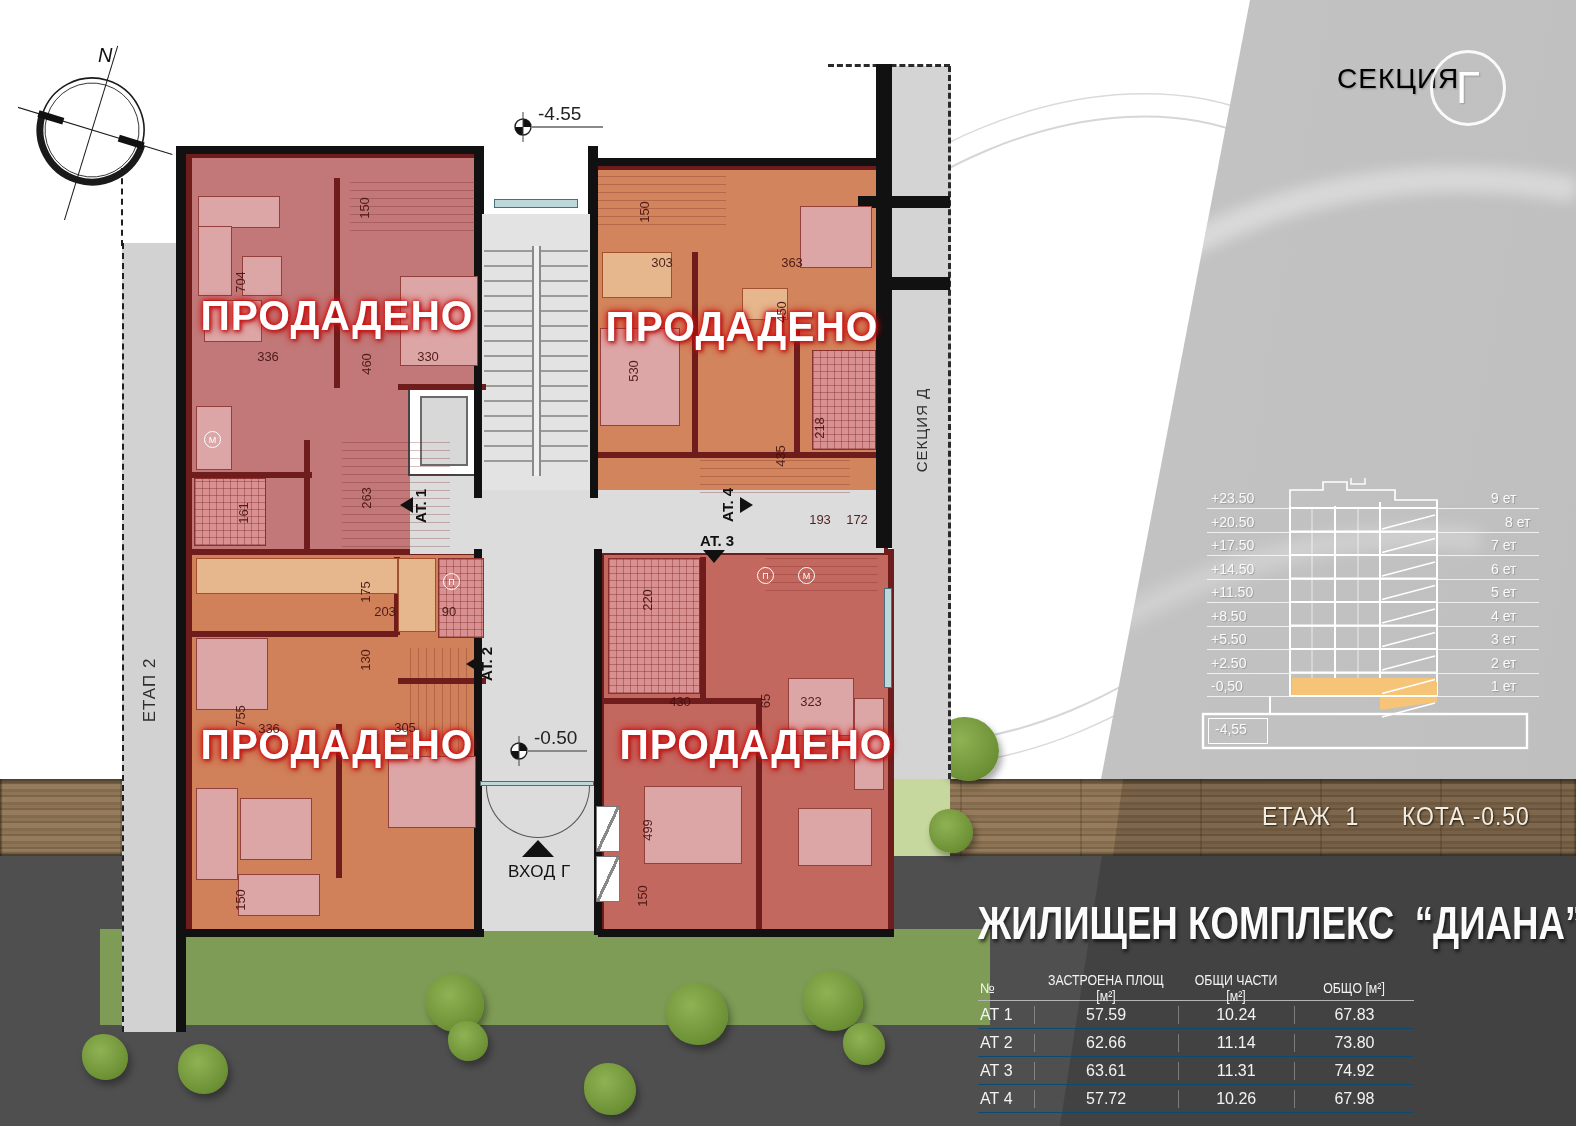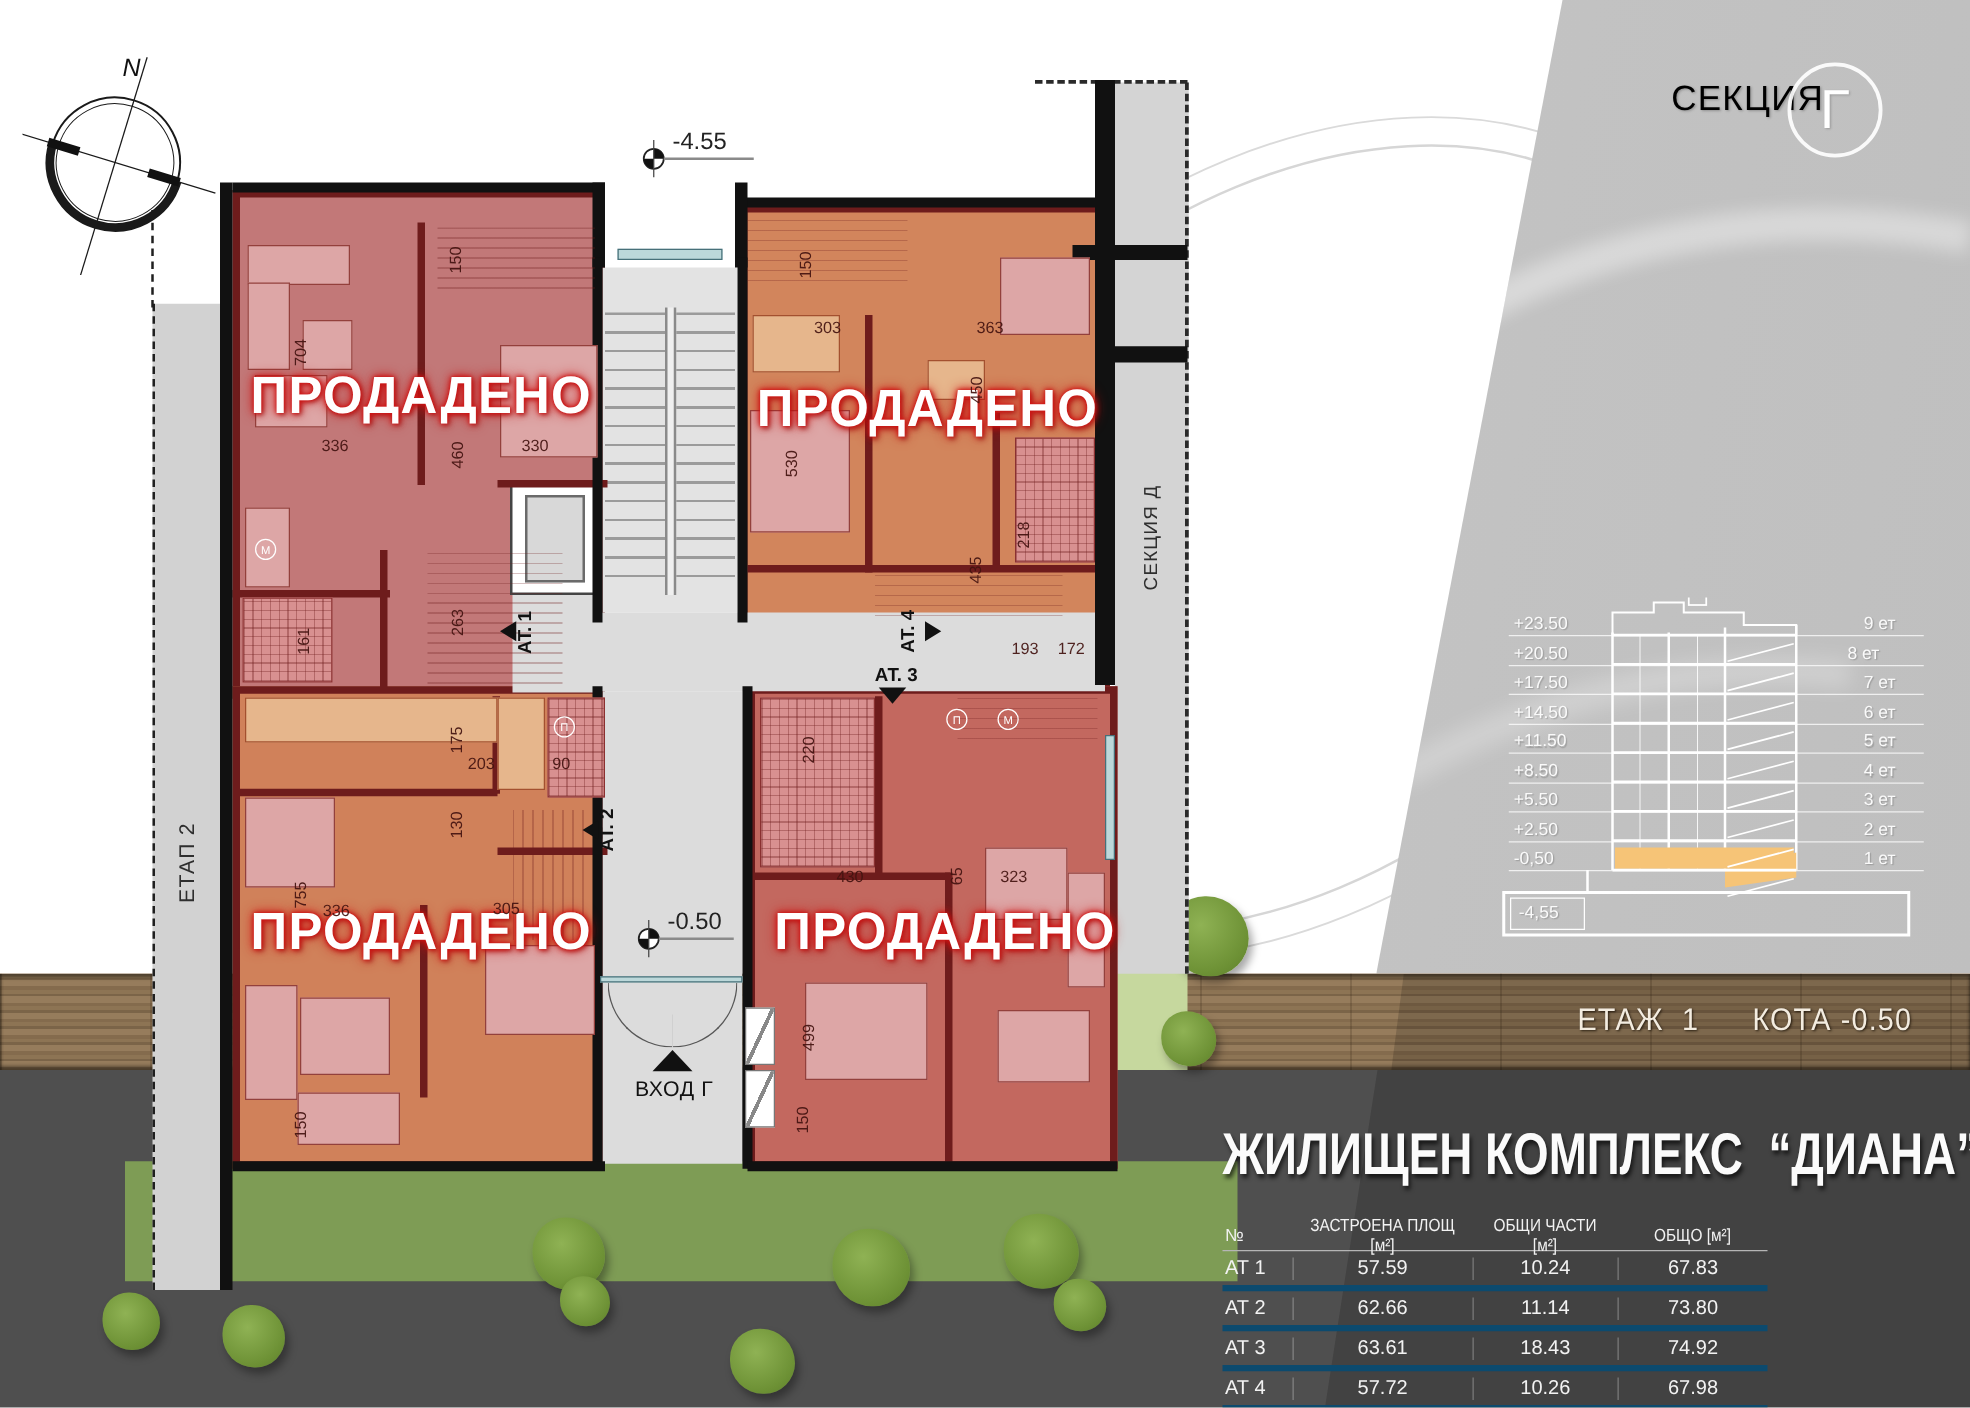--- a/index.html
+++ b/index.html
@@ -100,21 +100,21 @@
   .secdiag{left:1195px;top:478px;width:372px;height:292px;}
   .lv-line{position:absolute;height:1px;background:rgba(255,255,255,.75);}
   .lv-el{position:absolute;font-size:14px;color:#fafafa;white-space:pre;text-shadow:1px 1px 1px rgba(0,0,0,.2);}
   .lv-fl{position:absolute;font-size:14px;color:#fafafa;white-space:pre;text-shadow:1px 1px 1px rgba(0,0,0,.2);}
   .base-box{position:absolute;border:1.6px solid #fff;}
   .banner-text{position:absolute;font-size:25px;color:#f3ece0;letter-spacing:1px;white-space:pre;
     text-shadow:1px 1px 2px rgba(20,12,4,.8);transform:scaleX(.92);transform-origin:left center;}
   .title{position:absolute;left:978px;top:895px;font-size:47px;font-weight:700;color:#fbfbfb;white-space:pre;
     transform:scaleX(.78);transform-origin:left center;text-shadow:2px 3px 4px rgba(0,0,0,.65);}
   .tbl{position:absolute;left:978px;top:976px;width:436px;color:#f2f2f2;}
-  .trow{display:flex;align-items:center;height:27px;border-bottom:5px solid #0c4a6e;}
+  .trow{display:flex;align-items:center;height:27px;border-bottom:1px solid #0c4a6e;}
   .thead{height:24px;border-bottom:1px solid #b5b5b5;font-size:14px;}
   .thead .c2,.thead .c3,.thead .c4{transform:scaleX(.88);}
   .c1{width:56px;text-align:left;padding-left:2px;box-sizing:border-box;}
   .c2{width:144px;text-align:center;}
   .c3{width:116px;text-align:center;}
   .c4{width:120px;text-align:center;}
   .trow .sep{width:0;height:18px;border-left:1px solid rgba(255,255,255,.3);}
   .tval{font-size:16px;}
 </style>
 </head>
@@ -379,21 +379,21 @@
           <line x1="95" x2="242" y1="218" y2="218" stroke-width="2.2"></line>
           <line x1="187" x2="240" y1="239" y2="225" stroke-width="1.4"></line>
         </g>
     </svg>
     <div id="levels">
         <div class="lv-line" style="left: 12px; top: 30px; width: 332px;"></div>
         <div class="lv-el" style="left: 16px; top: 12px;">+23.50</div>
         <div class="lv-fl" style="left: 296px; top: 12px;">9 ет</div>
         <div class="lv-line" style="left: 12px; top: 53.5px; width: 332px;"></div>
         <div class="lv-el" style="left: 16px; top: 35.5px;">+20.50</div>
-        <div class="lv-fl" style="left: 283px; top: 35.5px; text-align: right;">8 ет</div>
+        <div class="lv-fl" style="left: 310px; top: 35.5px; text-align: right;">8 ет</div>
         <div class="lv-line" style="left: 12px; top: 77px; width: 332px;"></div>
         <div class="lv-el" style="left: 16px; top: 59px;">+17.50</div>
         <div class="lv-fl" style="left: 296px; top: 59px;">7 ет</div>
         <div class="lv-line" style="left: 12px; top: 100.5px; width: 332px;"></div>
         <div class="lv-el" style="left: 16px; top: 82.5px;">+14.50</div>
         <div class="lv-fl" style="left: 296px; top: 82.5px;">6 ет</div>
         <div class="lv-line" style="left: 12px; top: 124px; width: 332px;"></div>
         <div class="lv-el" style="left: 16px; top: 106px;">+11.50</div>
         <div class="lv-fl" style="left: 296px; top: 106px;">5 ет</div>
         <div class="lv-line" style="left: 12px; top: 147.5px; width: 332px;"></div>
@@ -441,21 +441,21 @@
           <div class="sep"></div>
           <div class="c3 tval">11.14</div>
           <div class="sep"></div>
           <div class="c4 tval">73.80</div>
         </div>
         <div class="trow">
           <div class="c1 tval">АТ 3</div>
           <div class="sep"></div>
           <div class="c2 tval">63.61</div>
           <div class="sep"></div>
-          <div class="c3 tval">18.43</div>
+          <div class="c3 tval">11.31</div>
           <div class="sep"></div>
           <div class="c4 tval">74.92</div>
         </div>
         <div class="trow">
           <div class="c1 tval">АТ 4</div>
           <div class="sep"></div>
           <div class="c2 tval">57.72</div>
           <div class="sep"></div>
           <div class="c3 tval">10.26</div>
           <div class="sep"></div>

